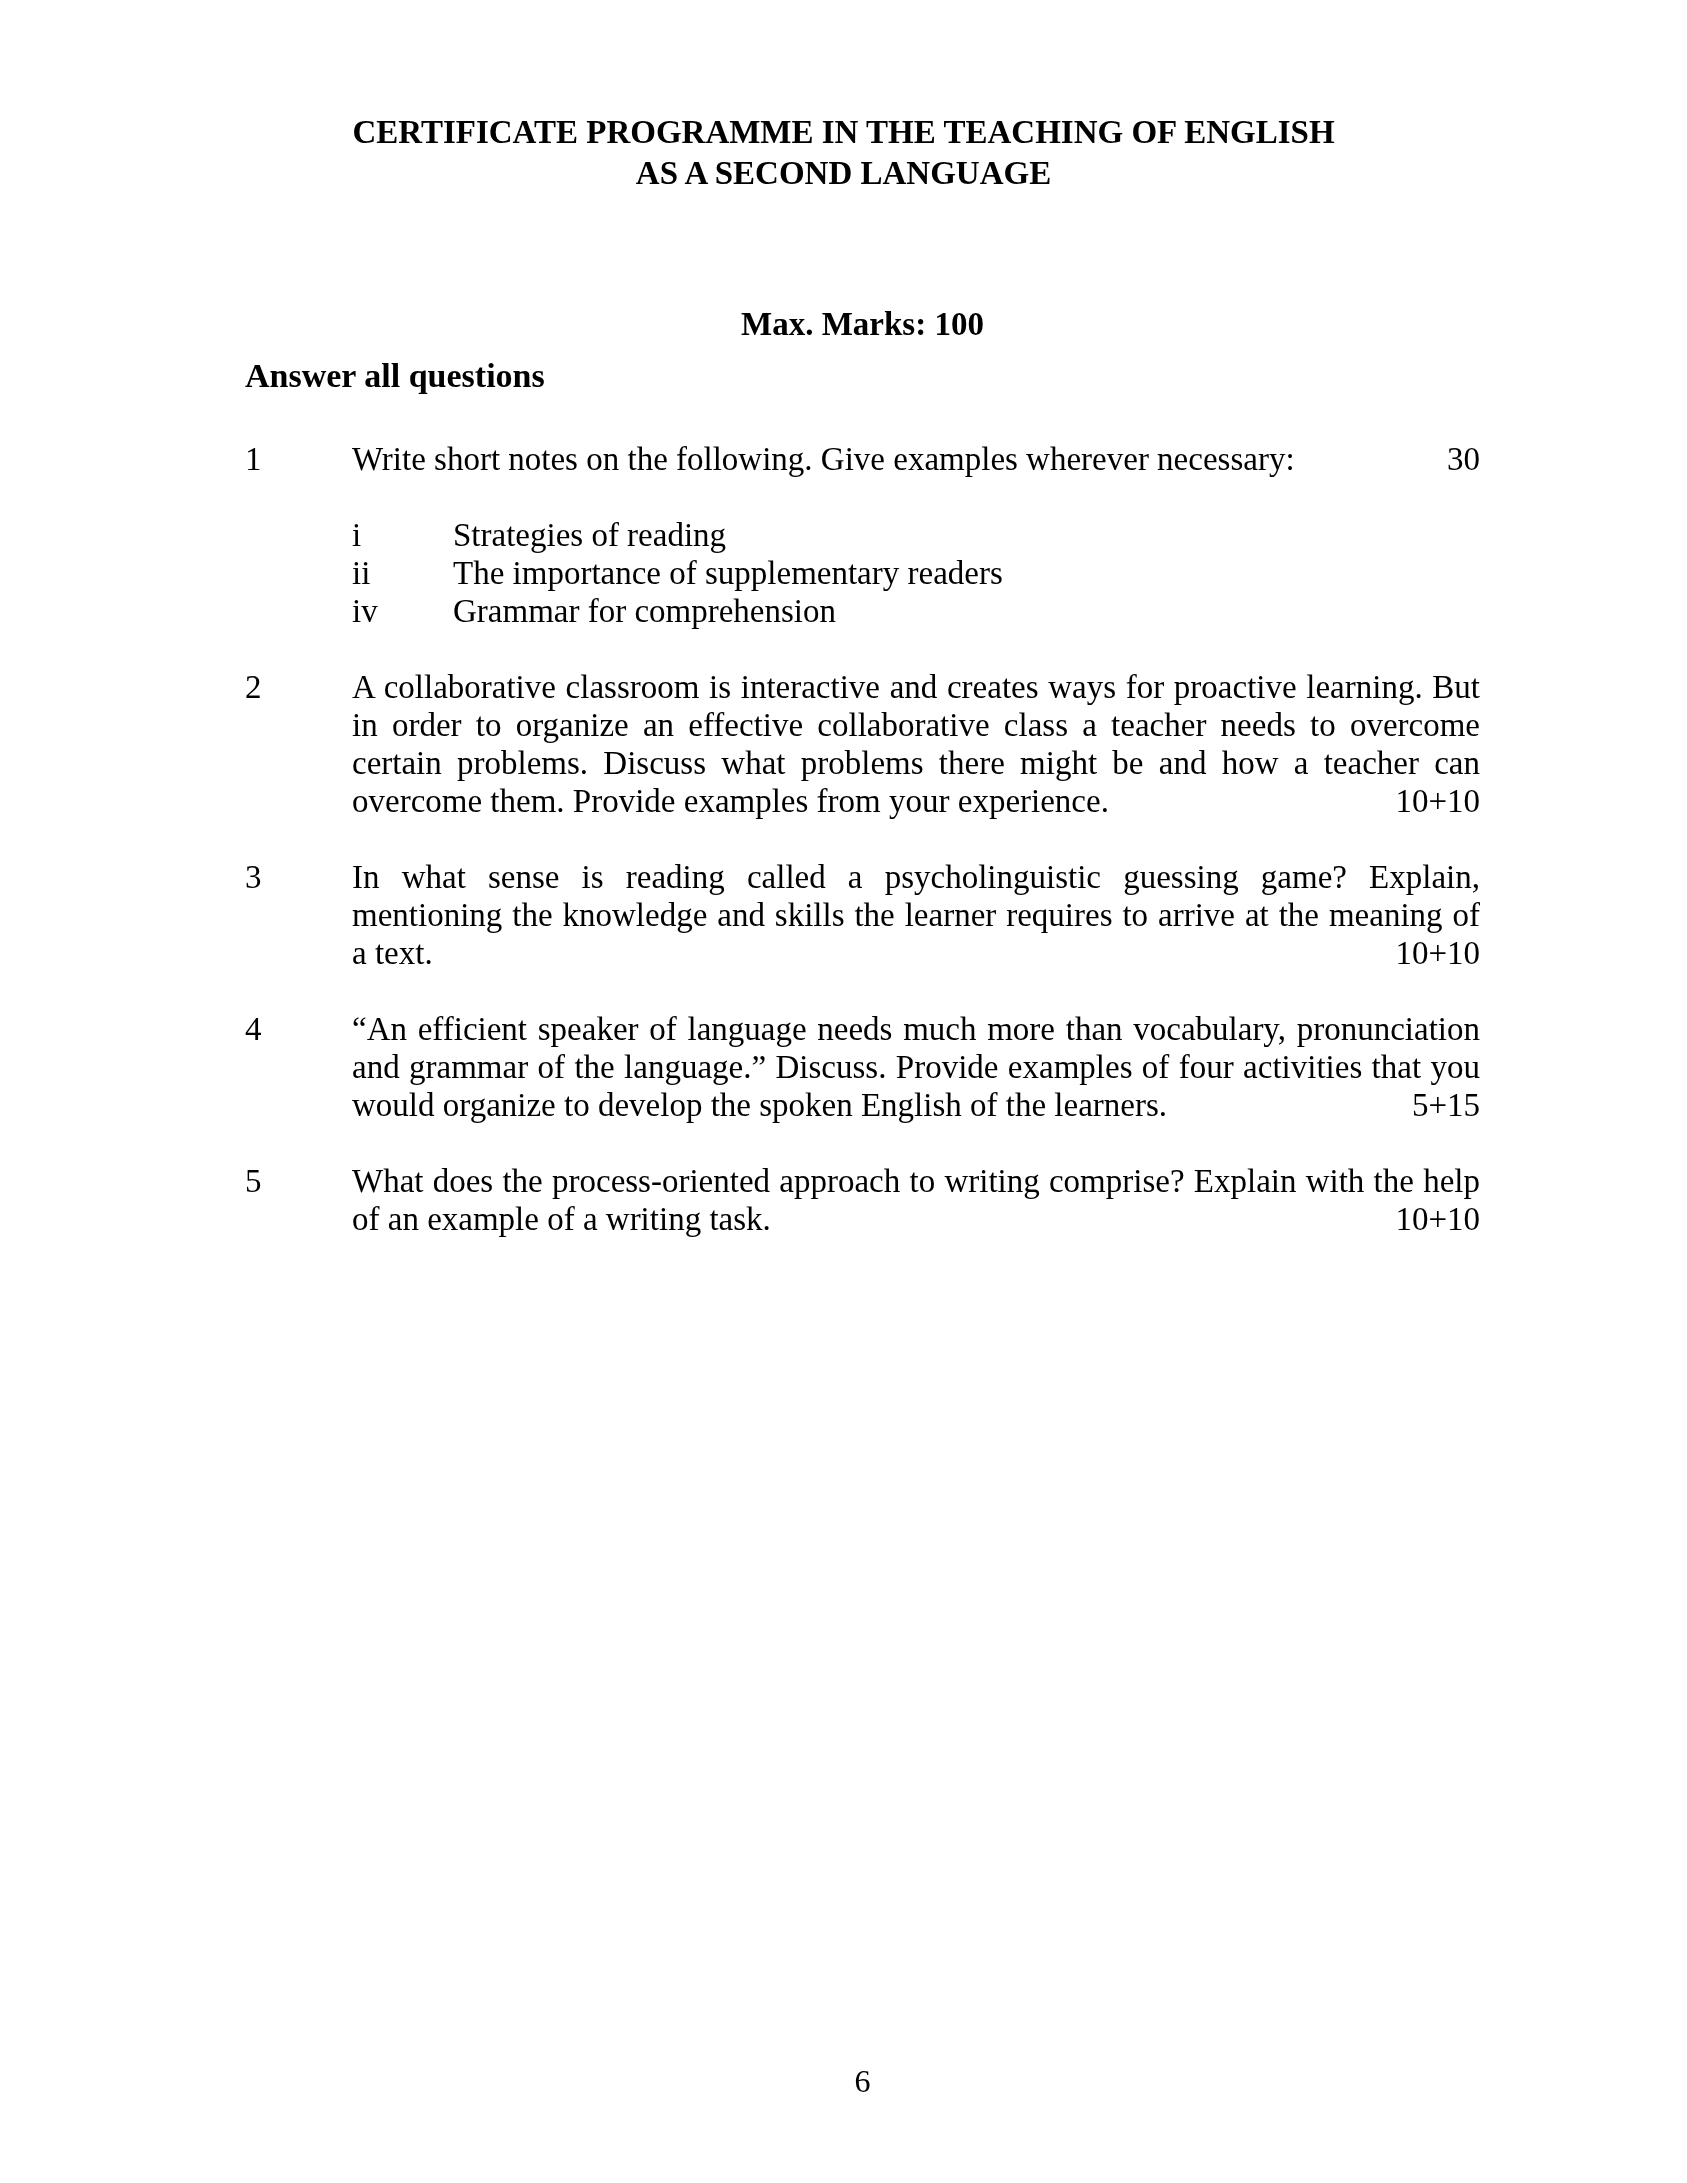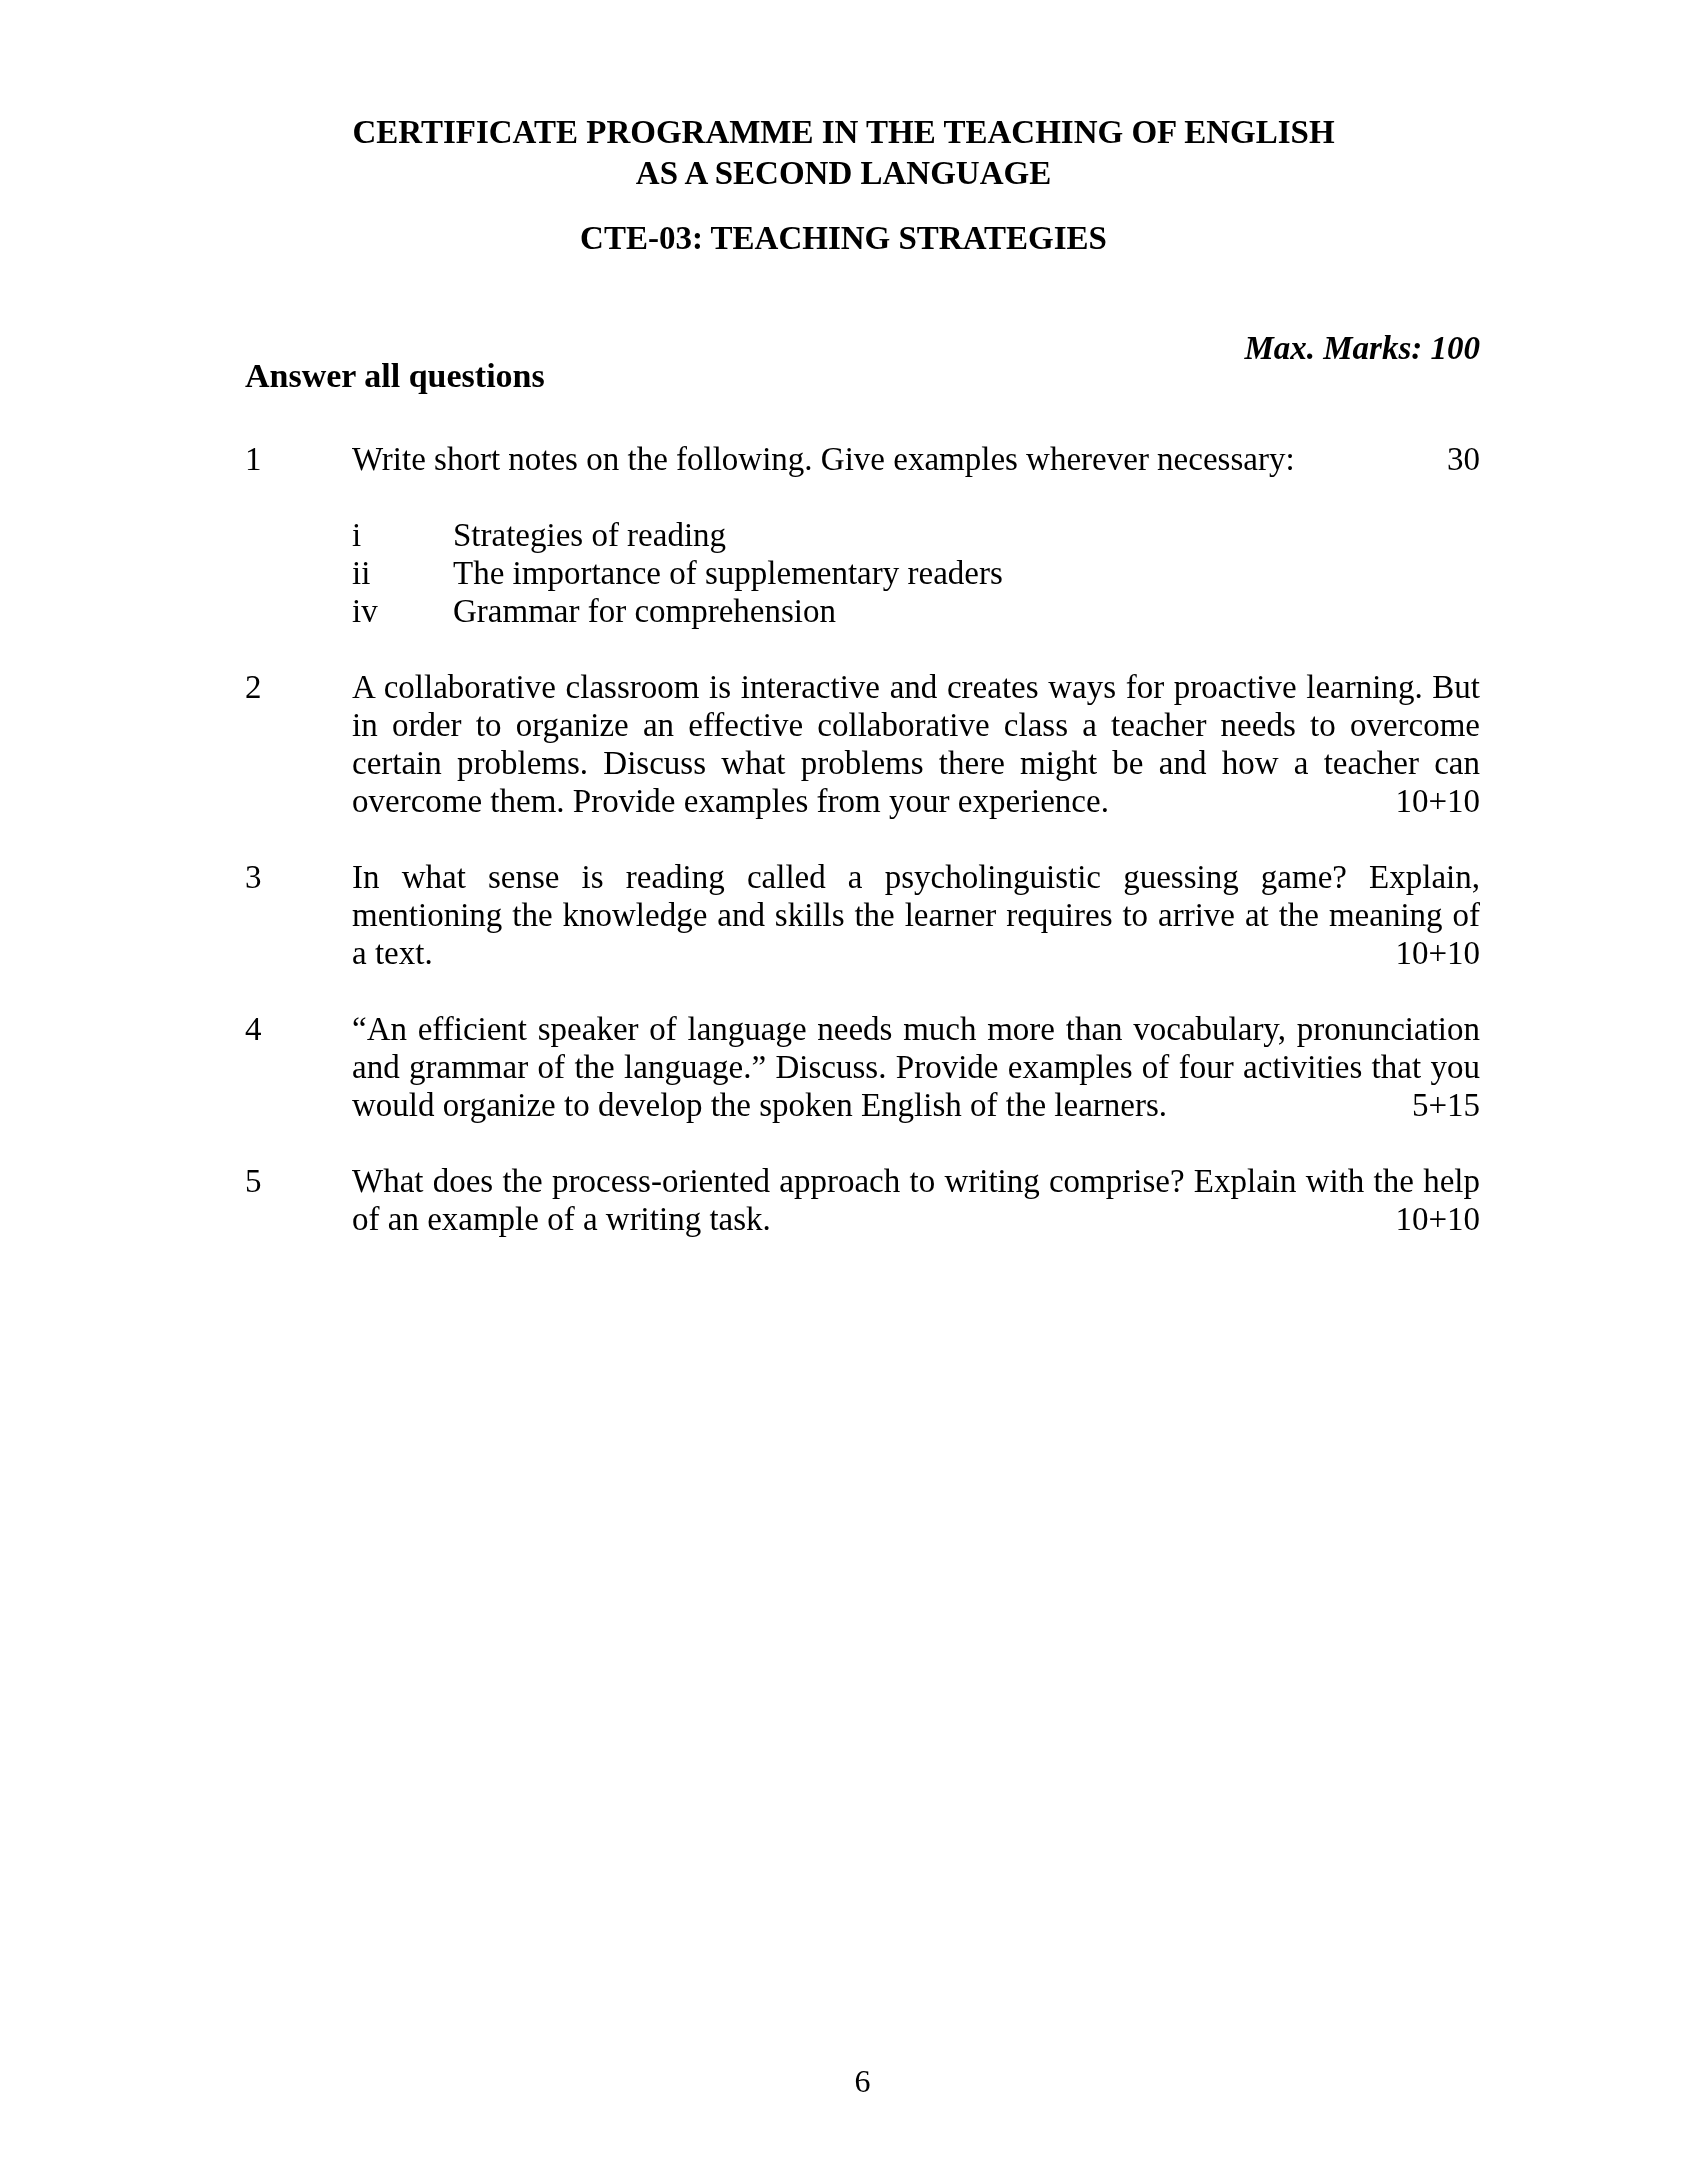--- a/index.html
+++ b/index.html
@@ -16,24 +16,24 @@
     overflow:hidden;
   }
   .doc-header {
     position:absolute; top:112px; left:0; width:1687px;
     text-align:center;
     font-weight:700;
     font-size:33px; line-height:41px;
   }
   .header-gap { height:24px; }
   .max-marks {
-    position:absolute; top:329px; left:245px; width:1235px;
-    text-align:right;
+    position:absolute; top:305px; left:245px; width:1235px;
+    text-align:center;
     font-weight:700;
-    font-size:33px; line-height:38px;font-style:italic;
+    font-size:33px; line-height:38px;
   }
   .instruction {
     position:absolute; top:357px; left:245px;
     font-weight:700;
     font-size:34px; line-height:38px;
   }
   .questions {
     position:absolute; top:440px; left:245px; width:1235px;
     font-size:33px; line-height:38px;
     display:flex; flex-direction:column; gap:38px;
@@ -54,21 +54,20 @@
 </style>
 </head>
 <body>
 
 <div class="page">
 
   <div class="doc-header">
     <div>CERTIFICATE PROGRAMME IN THE TEACHING OF ENGLISH</div>
     <div>AS A SECOND LANGUAGE</div>
     <div class="header-gap"></div>
-    <div>CTE-03: TEACHING STRATEGIES</div>
   </div>
 
   <div class="max-marks">Max. Marks: 100</div>
 
   <div class="instruction">Answer all questions</div>
 
   <div class="questions">
 
     <div class="q-row">
       <div class="q-num">1</div>

